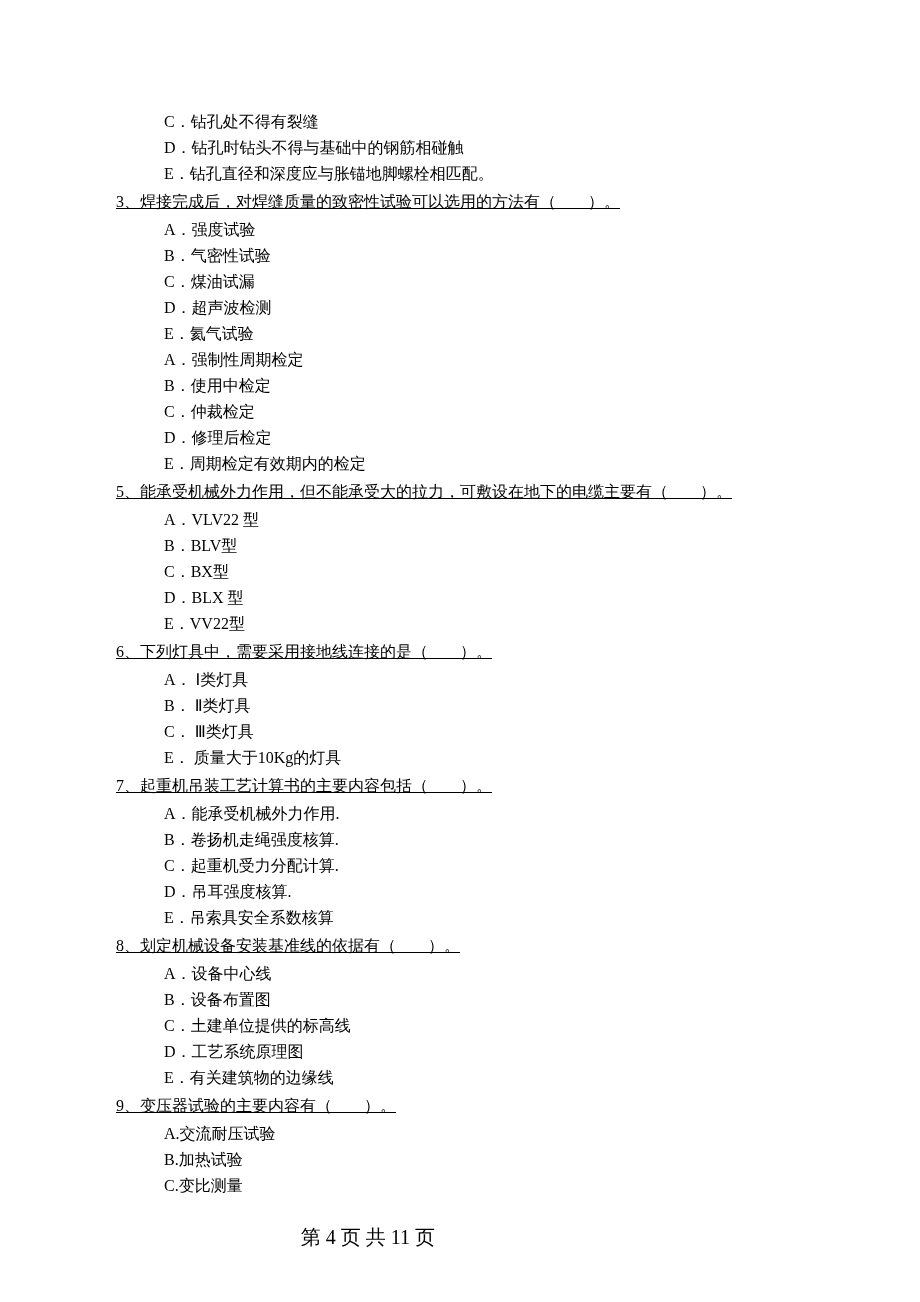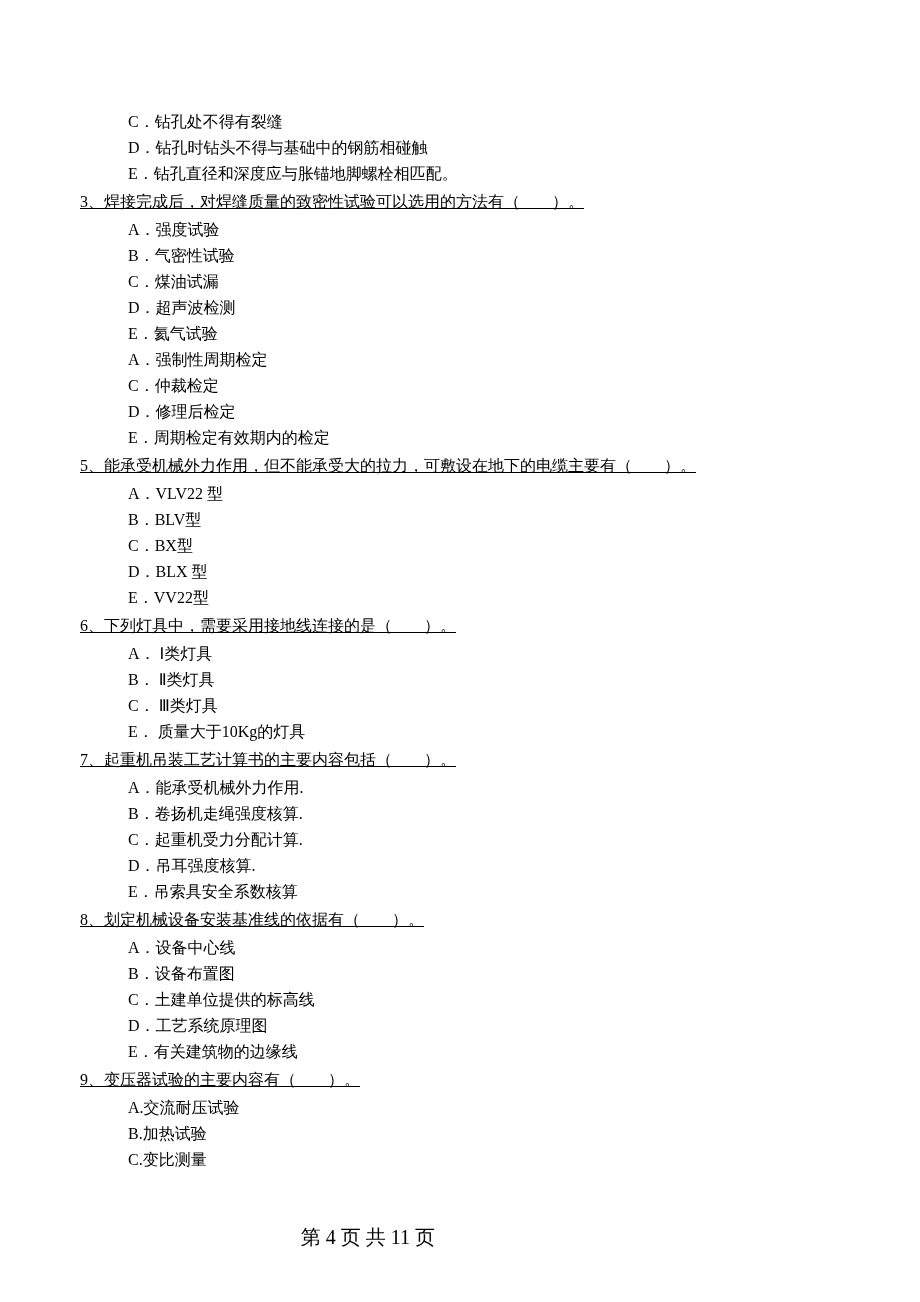--- a/index.html
+++ b/index.html
@@ -8,21 +8,21 @@
     background: #ffffff;
     font-family: "SimSun", "宋体", serif;
     font-size: 16px;
     color: #000;
     line-height: 1.5;
   }
   .page {
     width: 736px;
     min-height: 1302px;
     box-sizing: border-box;
-    padding: 108px 120px 40px 80px;
+    padding: 108px 120px 40px 116px;
     position: relative;
   }
   .option-line {
     padding-left: 48px;
     margin: 2px 0;
     white-space: nowrap;
   }
   .question-line {
     margin: 4px 0;
     white-space: nowrap;
@@ -45,20 +45,21 @@
       <div class="option-line"><span>C．</span><span>钻孔处不得有裂缝</span></div>
       <div class="option-line"><span>D．</span><span>钻孔时钻头不得与基础中的钢筋相碰触</span></div>
       <div class="option-line"><span>E．</span><span>钻孔直径和深度应与胀锚地脚螺栓相匹配。</span></div>
       <div class="question-line"><span>3、</span><span>焊接完成后，对焊缝质量的致密性试验可以选用的方法有（　　）。</span></div>
       <div class="option-line"><span>A．</span><span>强度试验</span></div>
       <div class="option-line"><span>B．</span><span>气密性试验</span></div>
       <div class="option-line"><span>C．</span><span>煤油试漏</span></div>
       <div class="option-line"><span>D．</span><span>超声波检测</span></div>
       <div class="option-line"><span>E．</span><span>氦气试验</span></div>
       <div class="option-line"><span>A．</span><span>强制性周期检定</span></div>
+      <div class="option-line"><span>B．</span><span>使用中检定</span></div>
       <div class="option-line"><span>C．</span><span>仲裁检定</span></div>
       <div class="option-line"><span>D．</span><span>修理后检定</span></div>
       <div class="option-line"><span>E．</span><span>周期检定有效期内的检定</span></div>
       <div class="question-line"><span>5、</span><span>能承受机械外力作用，但不能承受大的拉力，可敷设在地下的电缆主要有（　　）。</span></div>
       <div class="option-line"><span>A．</span><span>VLV22 型</span></div>
       <div class="option-line"><span>B．</span><span>BLV型</span></div>
       <div class="option-line"><span>C．</span><span>BX型</span></div>
       <div class="option-line"><span>D．</span><span>BLX 型</span></div>
       <div class="option-line"><span>E．</span><span>VV22型</span></div>
       <div class="question-line"><span>6、</span><span>下列灯具中，需要采用接地线连接的是（　　）。</span></div>

